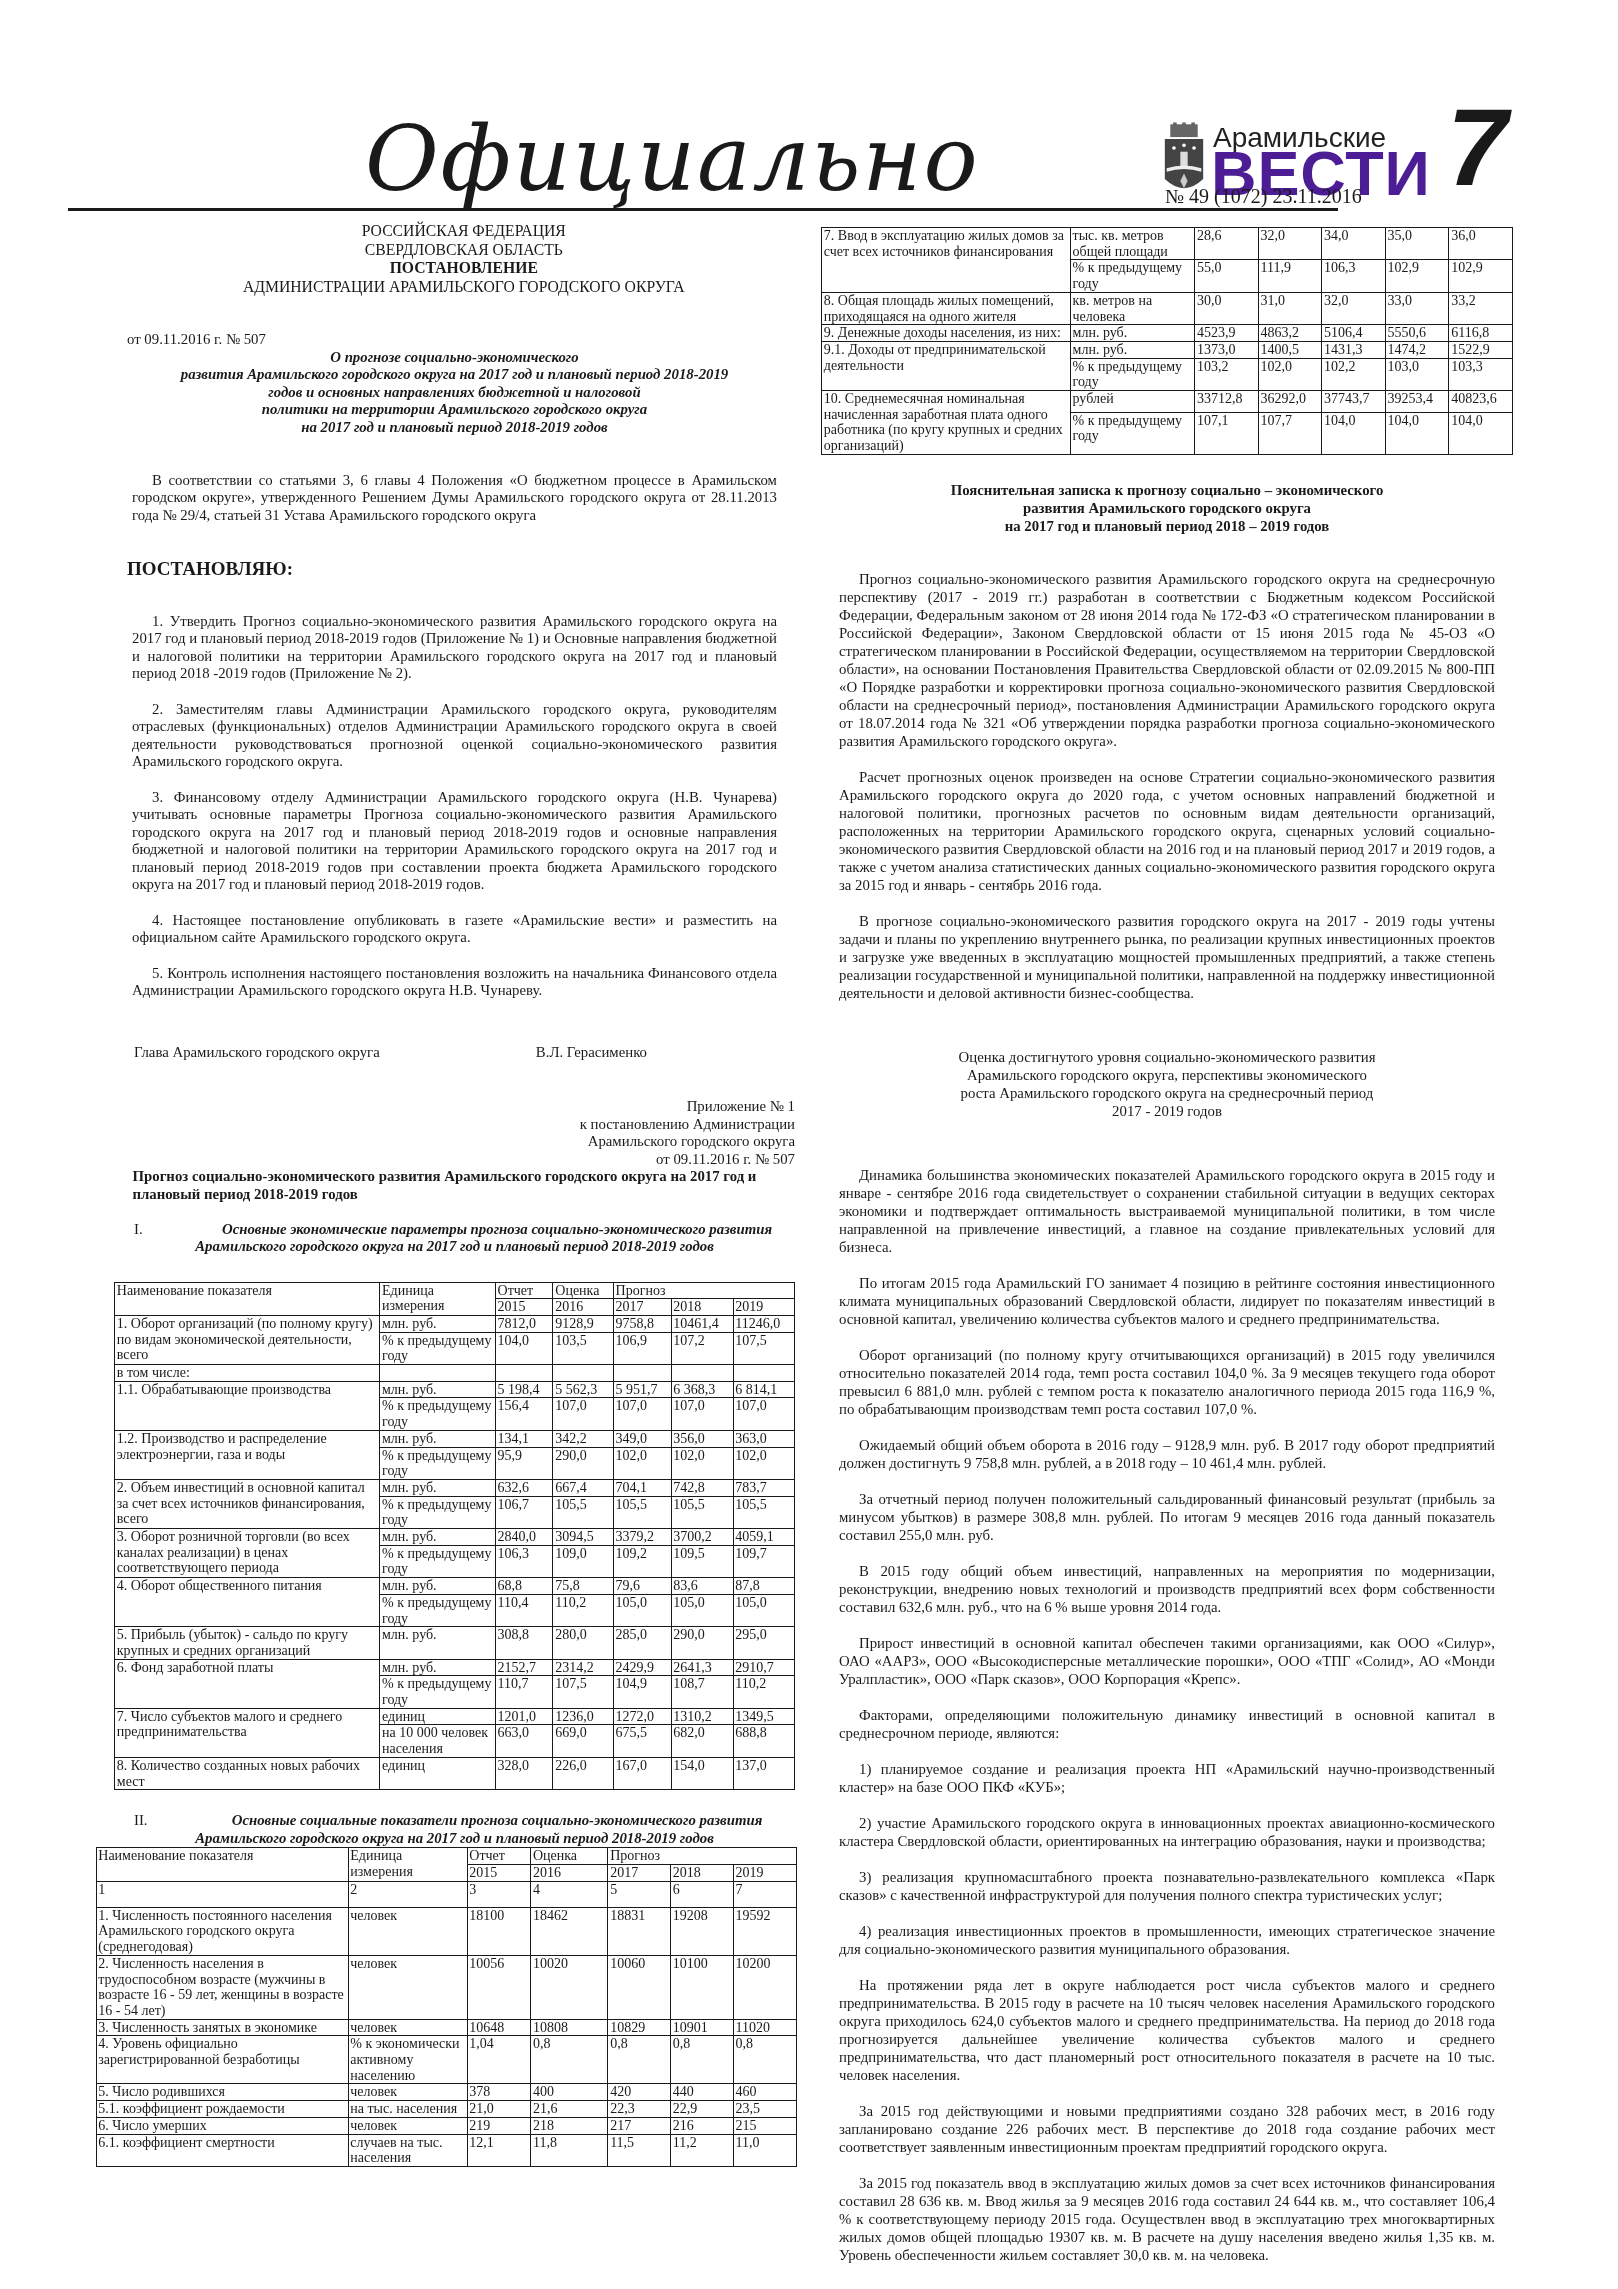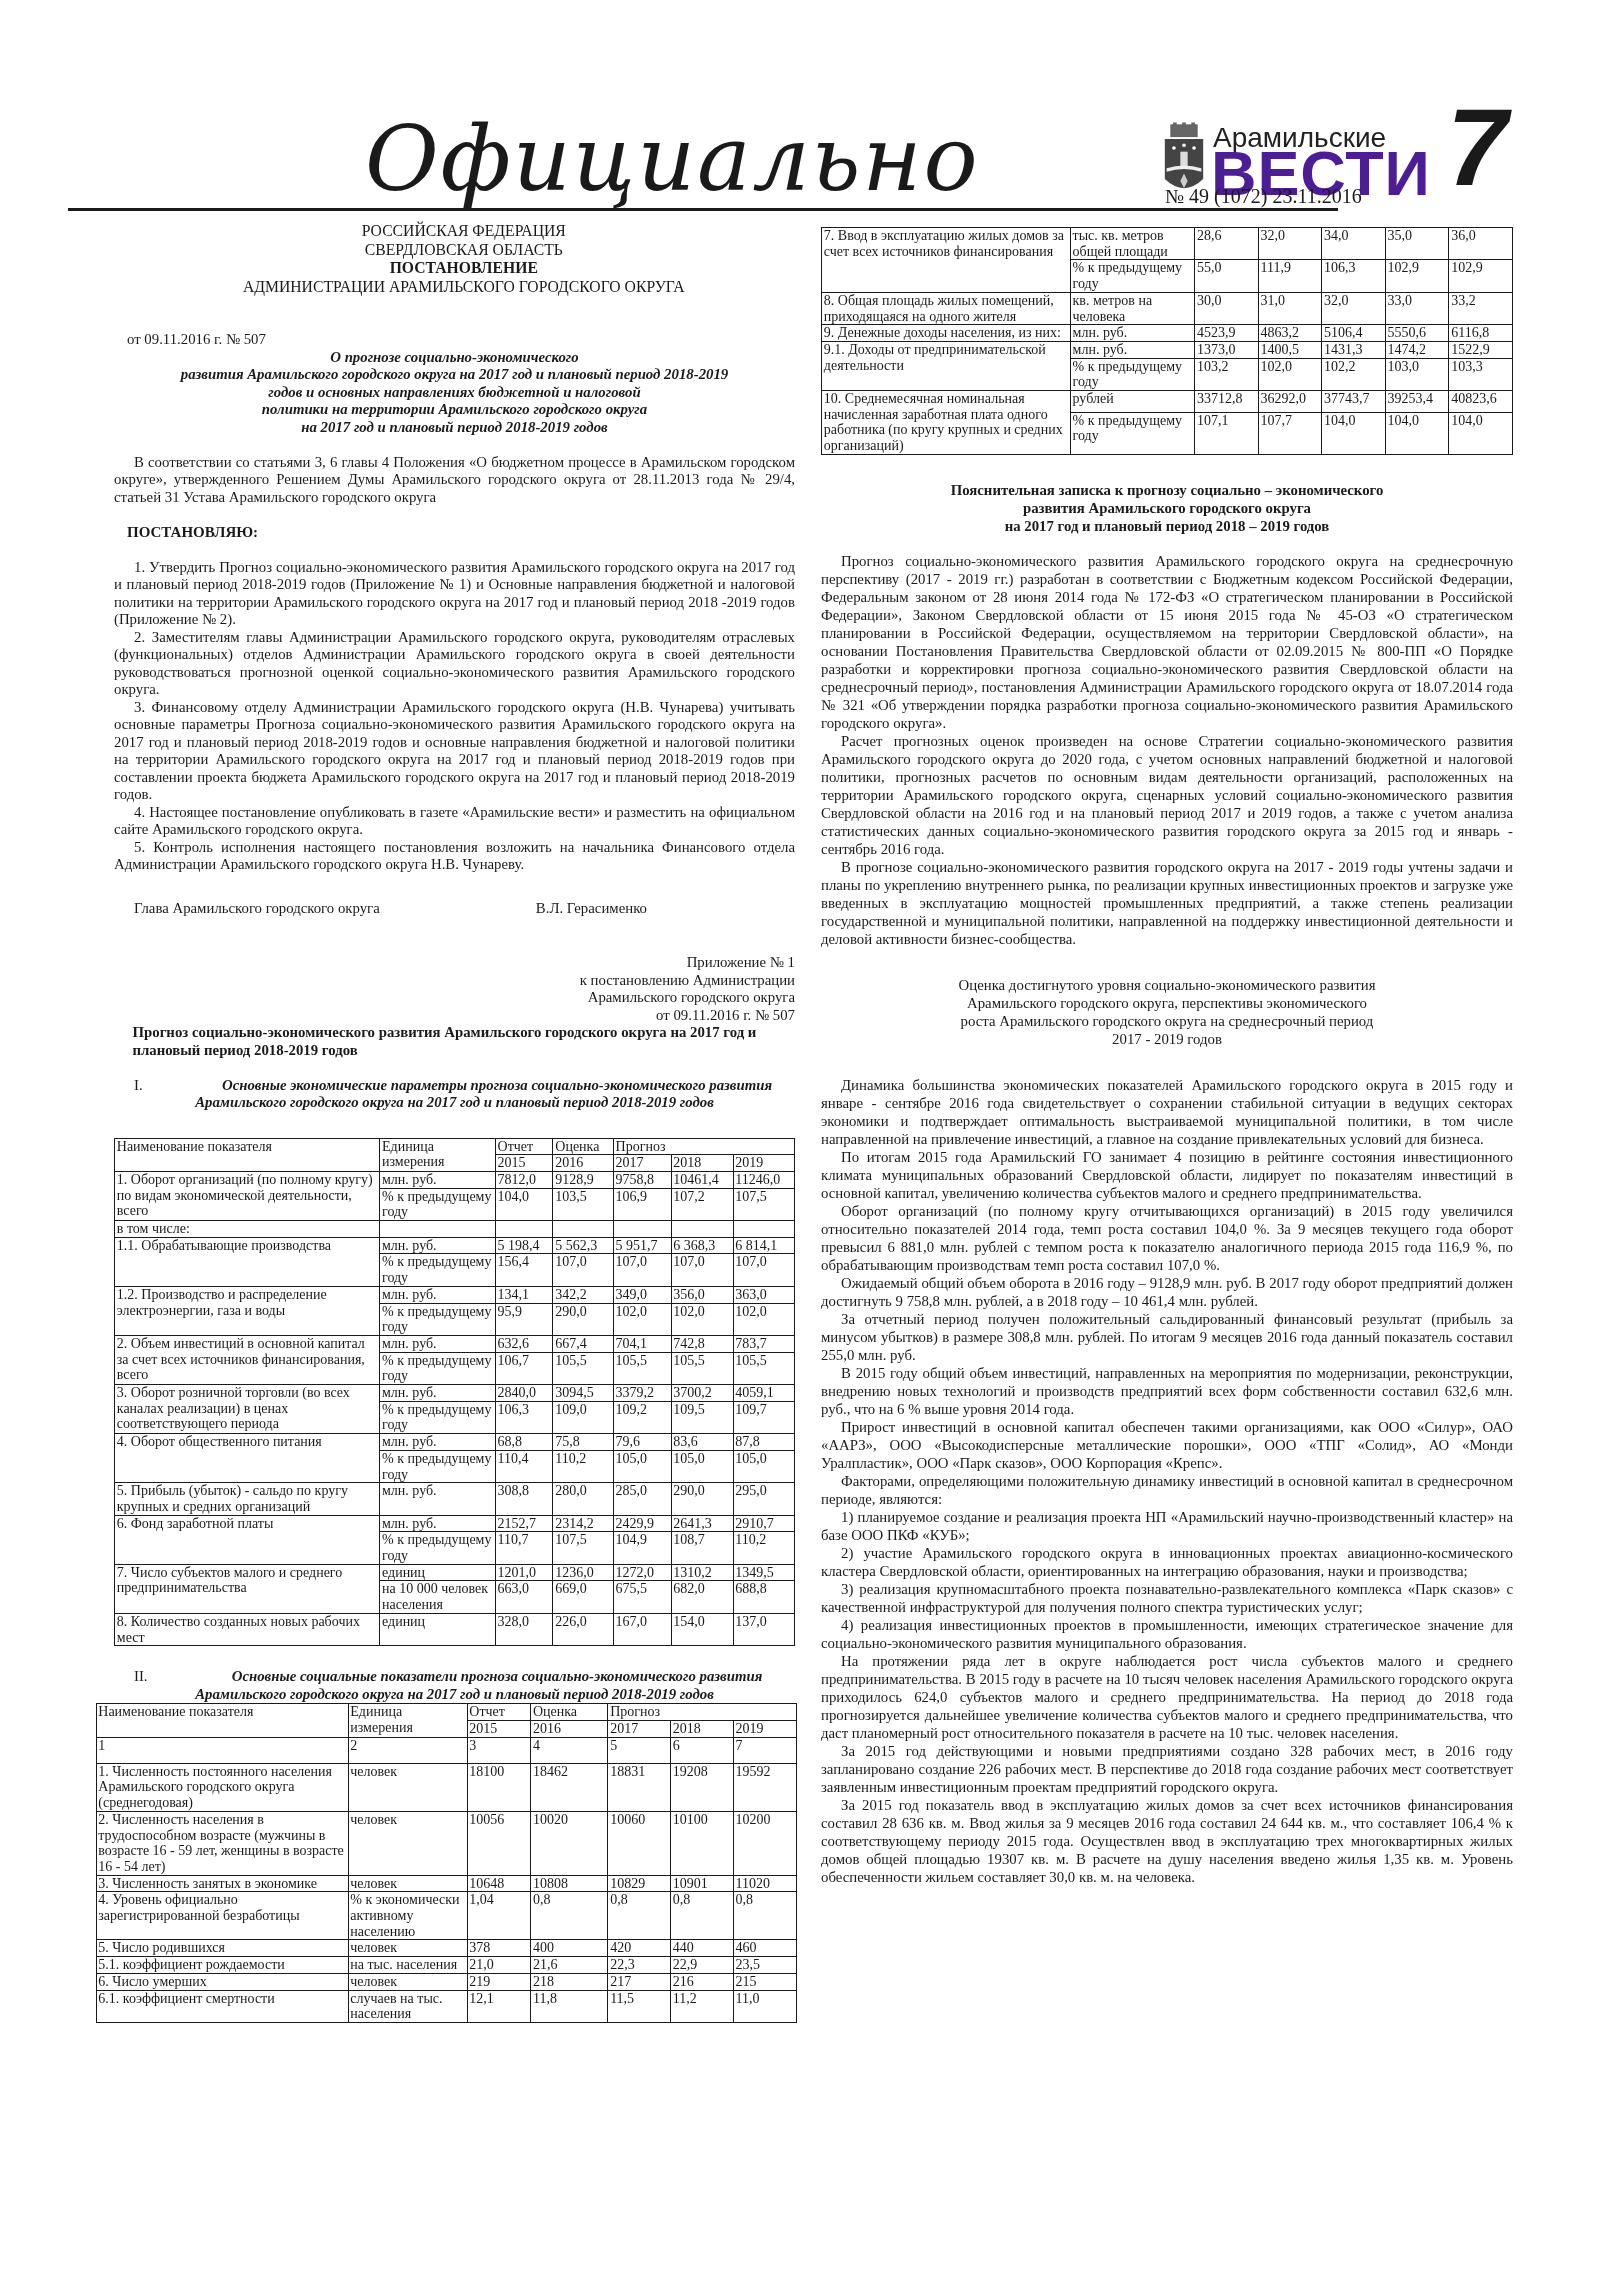--- a/index.html
+++ b/index.html
@@ -15,21 +15,21 @@
   .issue{position:absolute;left:1165px;top:185px;font-size:20px;}
   .page-no{position:absolute;left:1447px;top:92px;font-family:"Liberation Sans","DejaVu Sans",sans-serif;font-weight:bold;font-style:italic;font-size:109px;line-height:111px;}
   .rule{position:absolute;left:68px;top:208px;width:1270px;height:2.8px;background:#1a1a1a;}
 
   .col-l{position:absolute;left:114px;top:222px;width:681px;font-size:14.8px;line-height:17.5px;}
   .col-r{position:absolute;left:821px;top:227px;width:692px;font-size:14.8px;line-height:18px;}
   .center{text-align:center;}
   .hdr-block{text-align:center;font-size:15.7px;line-height:18.5px;margin-left:18.5px;}
   .bold{font-weight:bold;}
   .bi{font-weight:bold;font-style:italic;}
-  p{margin:0;text-align:justify;text-indent:20px;}
+  p{margin:18px;text-align:justify;text-indent:20px;}
   .sp{height:17.5px;}
   .sig{display:flex;justify-content:space-between;padding:0 148px 0 20px;}
   .appx{text-align:right;}
   .sec-title{display:flex;}
   .sec-num{width:65px;padding-left:20px;}
 
   table{border-collapse:collapse;width:100%;font-size:14px;line-height:15.7px;}
   td{border:1.8px solid #1a1a1a;vertical-align:top;padding:0 1.8px;}
   .w-name{width:39%;}
   .w-unit{width:17%;}
@@ -74,21 +74,21 @@
   <div class="center bi">
     <div>О прогнозе социально-экономического</div>
     <div>развития Арамильского городского округа на 2017 год и плановый период 2018-2019</div>
     <div>годов и основных направлениях бюджетной и налоговой</div>
     <div>политики на территории Арамильского городского округа</div>
     <div>на 2017 год и плановый период 2018-2019 годов</div>
   </div>
   <div class="sp"></div>
   <p>В соответствии со статьями 3, 6 главы 4 Положения «О бюджетном процессе в Арамильском городском округе», утвержденного Решением Думы Арамильского городского округа от 28.11.2013 года № 29/4, статьей 31 Устава Арамильского городского округа</p>
   <div class="sp"></div>
-  <div class="bold" style="padding-left:13px;font-size:15px">ПОСТАНОВЛЯЮ:</div>
+  <div class="bold" style="padding-left:13px;font-size:19px">ПОСТАНОВЛЯЮ:</div>
   <div class="sp"></div>
   <p>1. Утвердить Прогноз социально-экономического развития Арамильского городского округа на 2017 год и плановый период 2018-2019 годов (Приложение № 1) и Основные направления бюджетной и налоговой политики на территории Арамильского городского округа на 2017 год и плановый период 2018 -2019 годов (Приложение № 2).</p>
   <p>2. Заместителям главы Администрации Арамильского городского округа, руководителям отраслевых (функциональных) отделов Администрации Арамильского городского округа в своей деятельности руководствоваться прогнозной оценкой социально-экономического развития Арамильского городского округа.</p>
   <p>3. Финансовому отделу Администрации Арамильского городского округа (Н.В. Чунарева) учитывать основные параметры Прогноза социально-экономического развития Арамильского городского округа на 2017 год и плановый период 2018-2019 годов и основные направления бюджетной и налоговой политики на территории Арамильского городского округа на 2017 год и плановый период 2018-2019 годов при составлении проекта бюджета Арамильского городского округа на 2017 год и плановый период 2018-2019 годов.</p>
   <p>4. Настоящее постановление опубликовать в газете «Арамильские вести» и разместить на официальном сайте Арамильского городского округа.</p>
   <p>5. Контроль исполнения настоящего постановления возложить на начальника Финансового отдела Администрации Арамильского городского округа Н.В. Чунареву.</p>
   <div style="height:26px"></div>
   <div class="sig">
     <span>Глава Арамильского городского округа</span>
     <span>В.Л. Герасименко</span>

